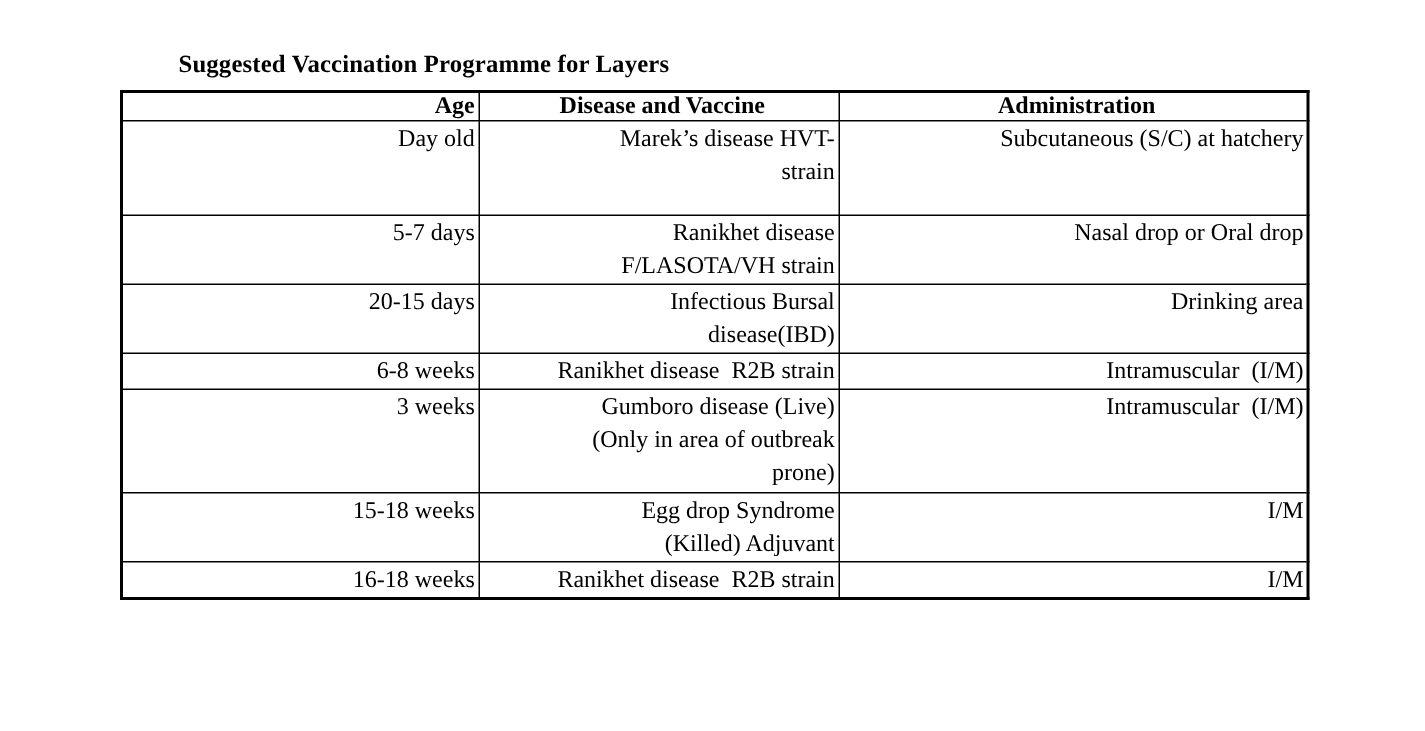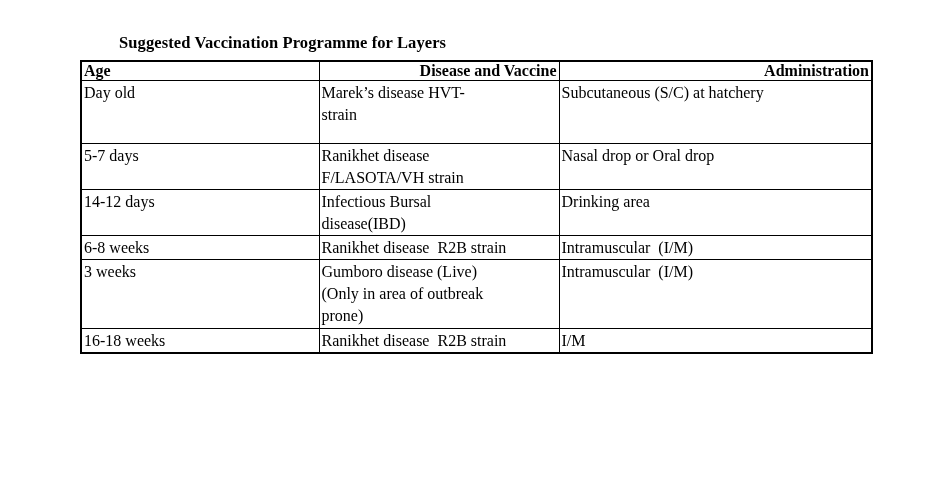--- a/index.html
+++ b/index.html
@@ -44,22 +44,22 @@
     padding: 1px 2px 0 2px;
     font-size: 16px;
     line-height: 22px;
     overflow: hidden;
   }
   .vax-table th {
     font-weight: bold;
     line-height: 18px;
     padding-top: 0;
   }
-  .align-center { text-align: left; }
-  .align-left   { text-align: right; padding-left: 7px !important; }
+  .align-center { text-align: right; }
+  .align-left   { text-align: center; padding-left: 7px !important; }
   td.cell-multiline { white-space: pre-wrap; }
 </style>
 </head>
 <body>
 
 <div class="page">
 
   <h1 class="doc-title">Suggested Vaccination Programme for Layers</h1>
 
   <table class="vax-table">
@@ -82,37 +82,43 @@
 strain</td>
         <td class="align-center cell-multiline">Subcutaneous (S/C) at hatchery</td>
       </tr>
       <tr style="height:45px">
         <td class="align-center">5-7 days</td>
         <td class="align-center cell-multiline">Ranikhet disease
 F/LASOTA/VH strain</td>
         <td class="align-center cell-multiline">Nasal drop or Oral drop</td>
       </tr>
       <tr style="height:45px">
-        <td class="align-center">14-12 days</td>
+        <td class="align-center">20-15 days</td>
         <td class="align-center cell-multiline">Infectious Bursal
 disease(IBD)</td>
         <td class="align-center cell-multiline">Drinking area</td>
       </tr>
       <tr style="height:23px">
         <td class="align-center">6-8 weeks</td>
         <td class="align-center cell-multiline">Ranikhet disease  R2B strain</td>
         <td class="align-center cell-multiline">Intramuscular  (I/M)</td>
       </tr>
       <tr style="height:69px">
         <td class="align-center">3 weeks</td>
         <td class="align-center cell-multiline">Gumboro disease (Live)
 (Only in area of outbreak
 prone)</td>
         <td class="align-center cell-multiline">Intramuscular  (I/M)</td>
       </tr>
+      <tr style="height:45px">
+        <td class="align-center">15-18 weeks</td>
+        <td class="align-center cell-multiline">Egg drop Syndrome
+(Killed) Adjuvant</td>
+        <td class="align-center cell-multiline">I/M</td>
+      </tr>
       <tr style="height:18px">
         <td class="align-center">16-18 weeks</td>
         <td class="align-center cell-multiline">Ranikhet disease  R2B strain</td>
         <td class="align-center cell-multiline">I/M</td>
       </tr>
     </tbody>
   </table>
 
 </div>
 

